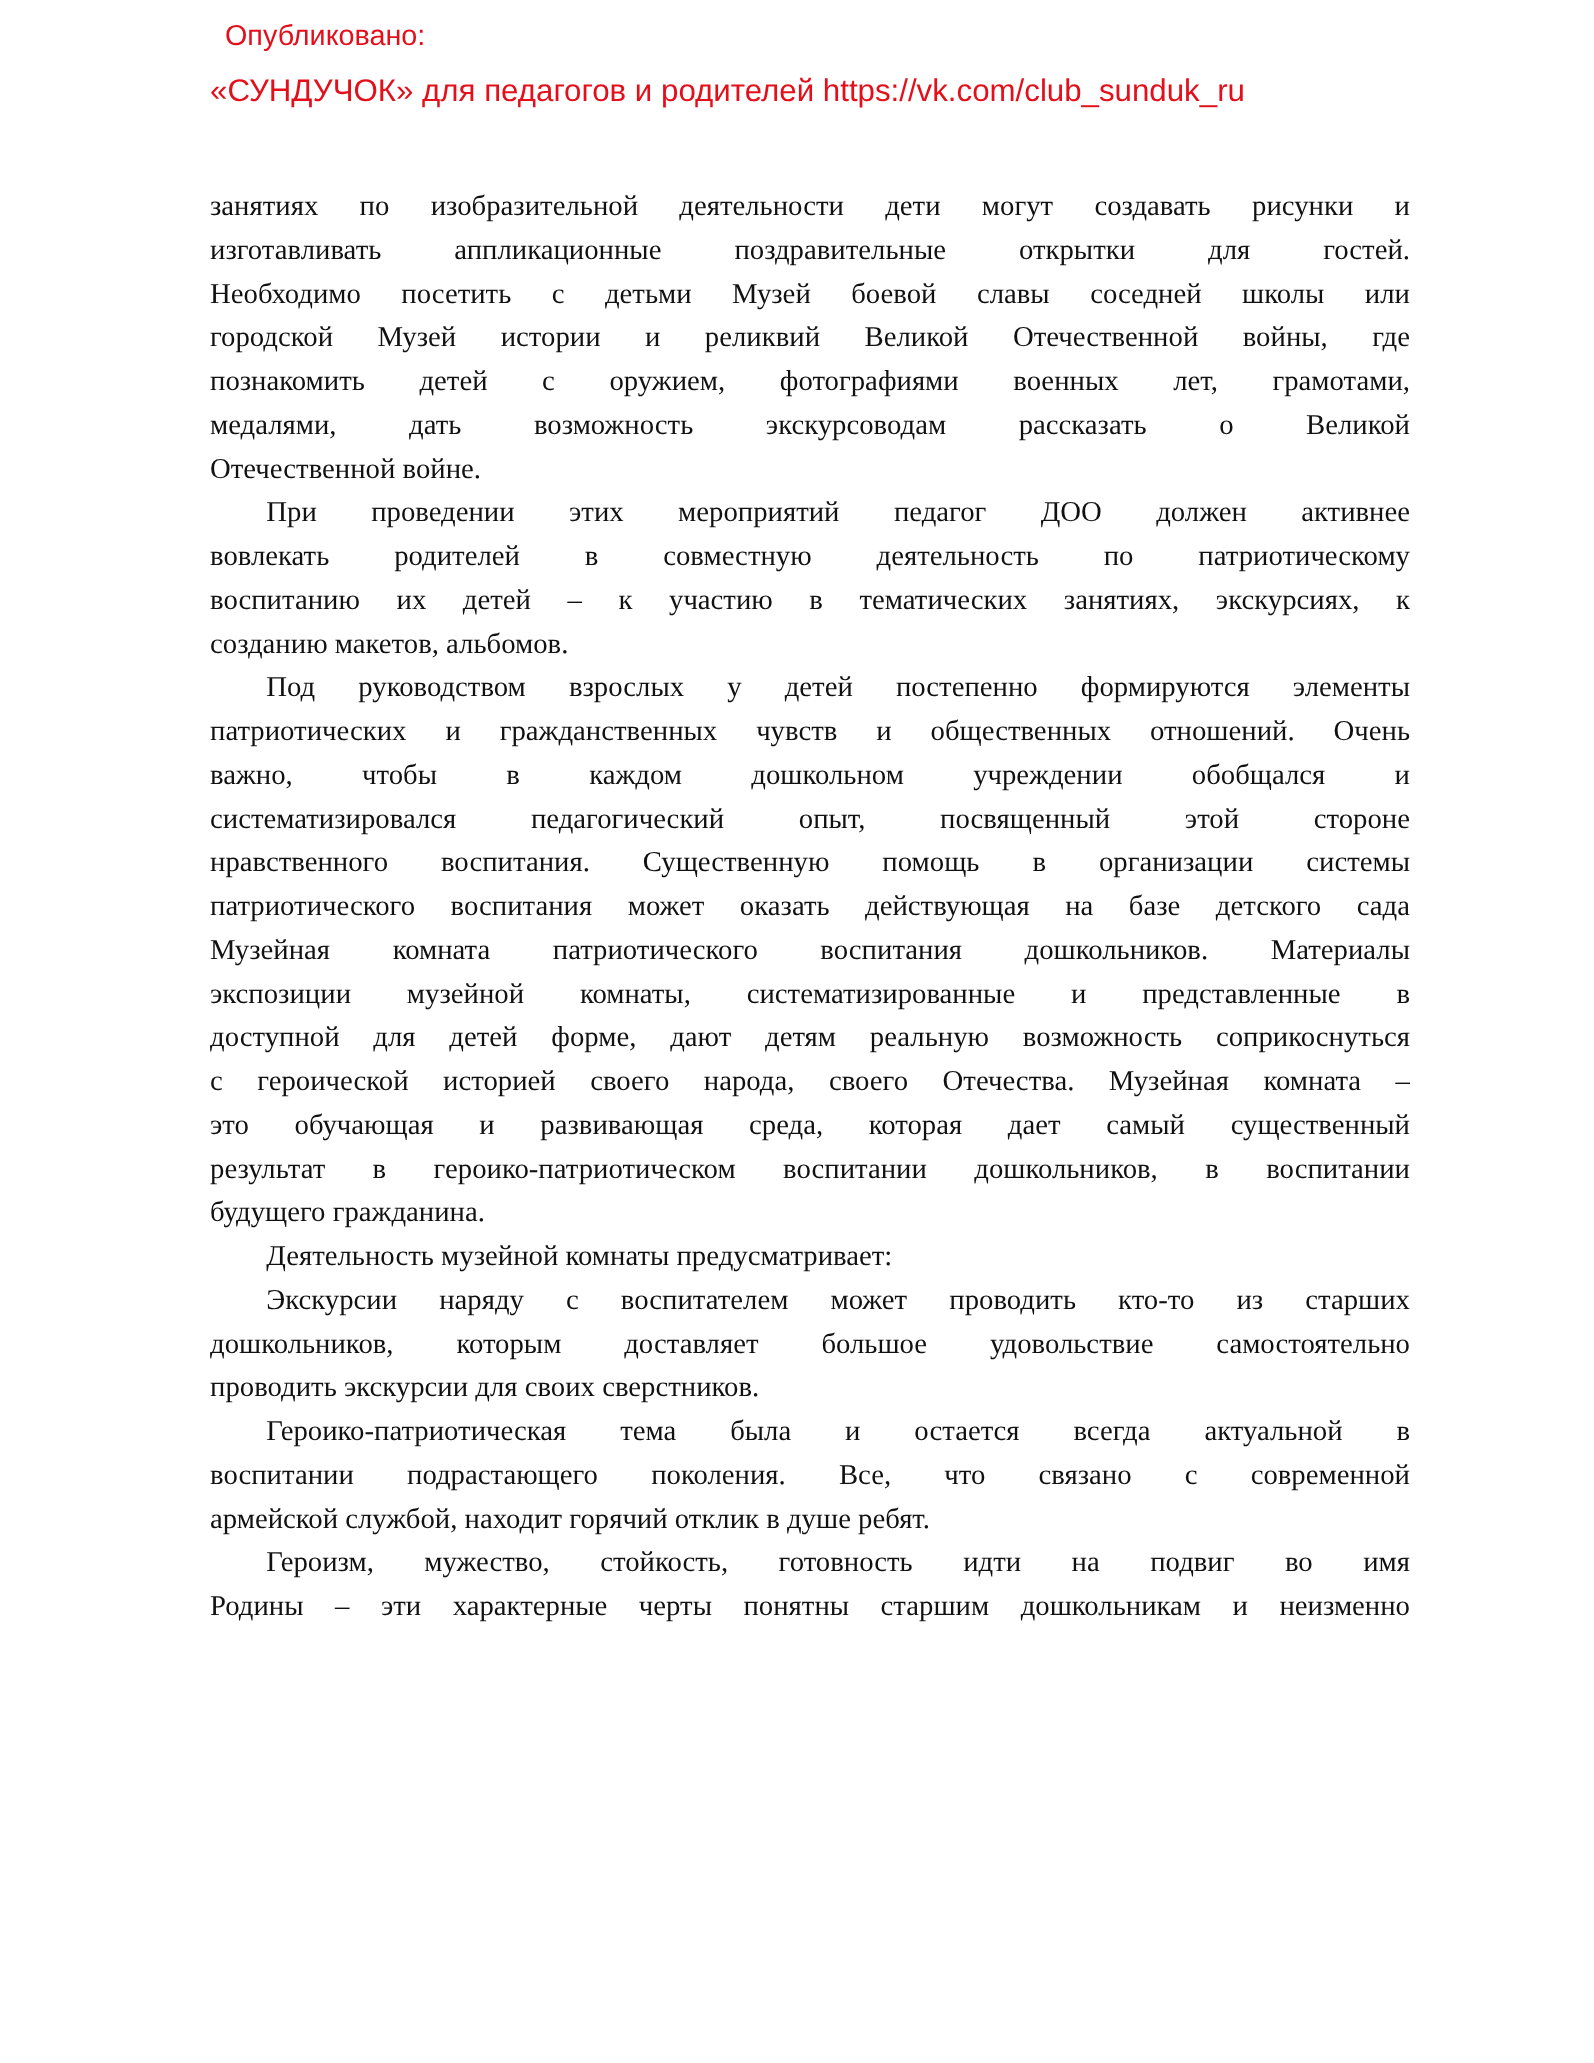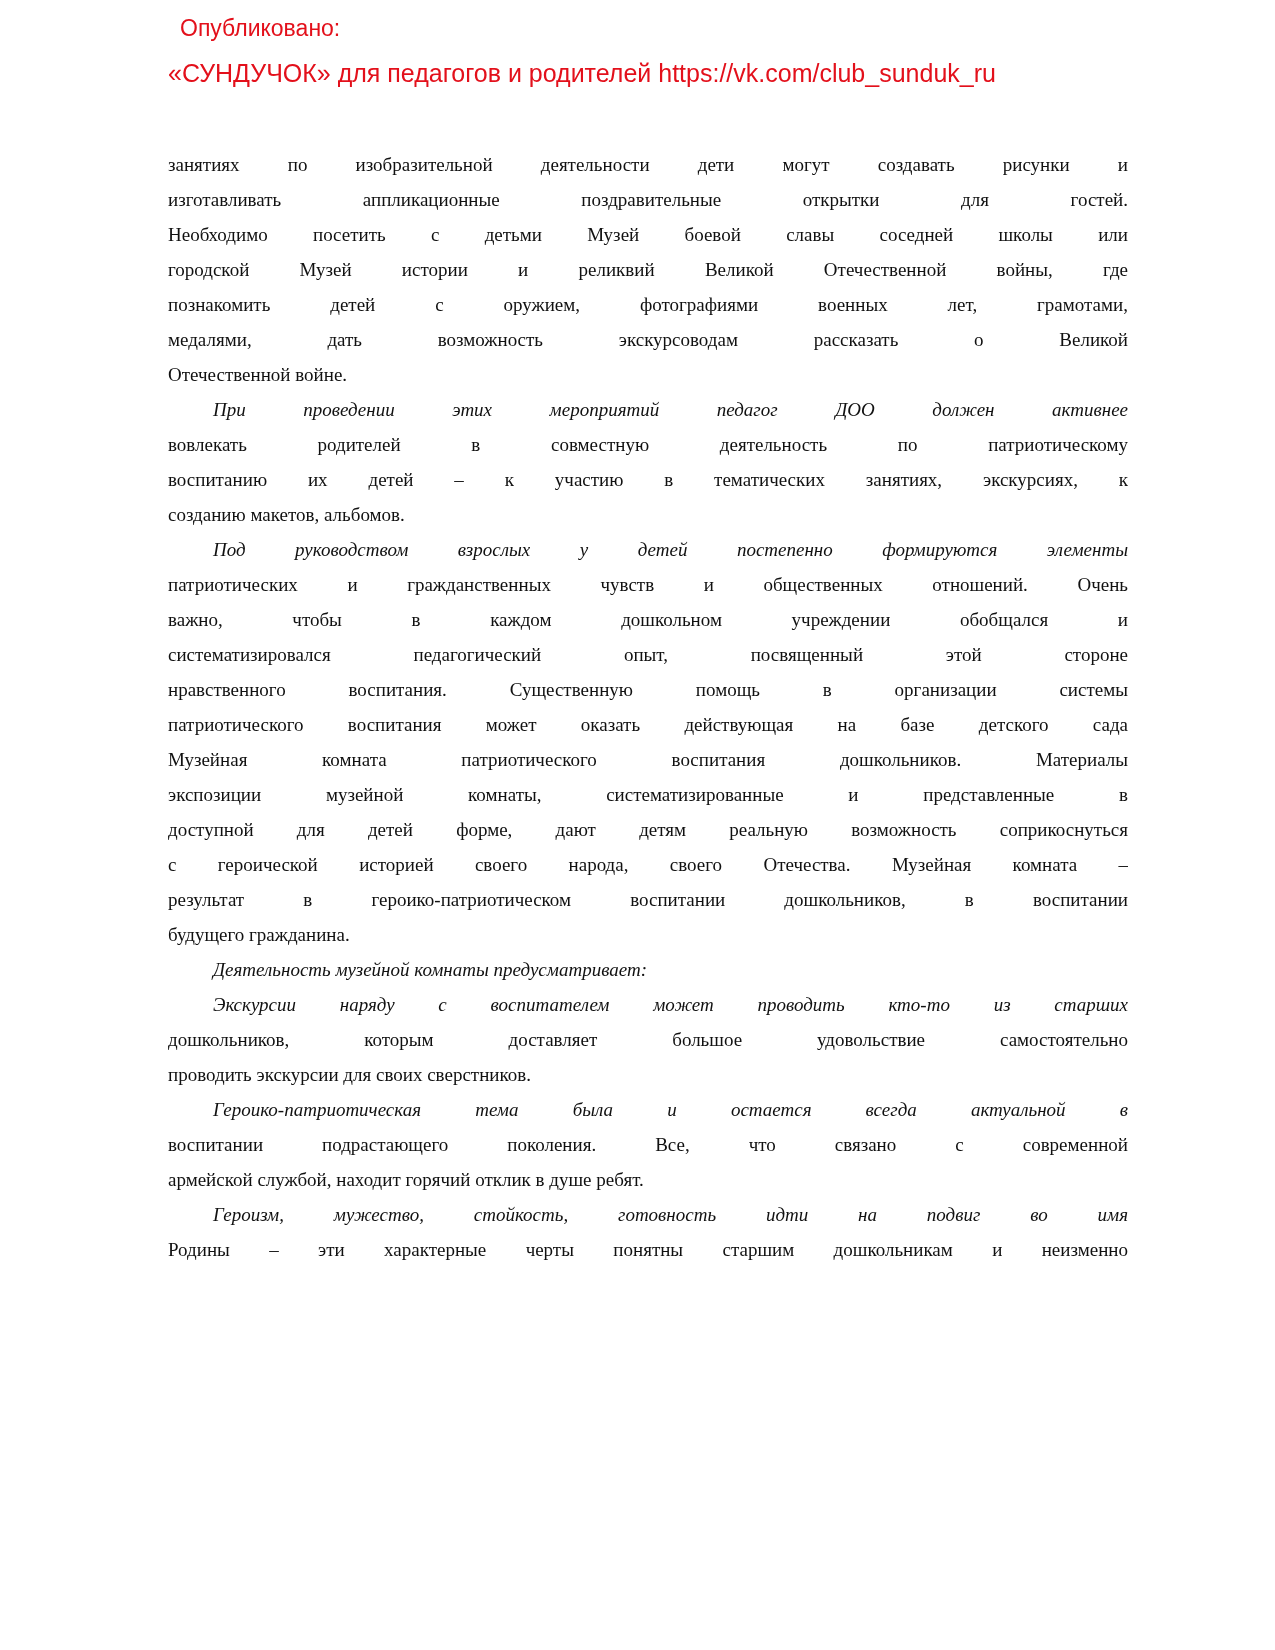--- a/index.html
+++ b/index.html
@@ -36,38 +36,37 @@
       font-size: 25px;
       line-height: 24px;
       white-space: nowrap;
     }
     .page-body {
       position: absolute;
       left: 168px;
       top: 147px;
       width: 960px;
       font-family: "Liberation Serif", "DejaVu Serif", serif;
-      font-size: 19px;
+      font-size: 23px;
       color: #111111;
     }
     .line {
       display: block;
       height: 35px;
       line-height: 35px;
       white-space: nowrap;
       text-align: justify;
       text-align-last: justify;
       overflow: hidden;
     }
     .line.last {
       text-align-last: left;
     }
     .line.indent {
       padding-left: 45px;
-      font-style: italic;
     }
     .line.list {
       padding-left: 45px;
       text-align-last: left;
     }
   </style>
 </head>
 <body>
 
 <div class="header">
@@ -98,20 +97,21 @@
     <span class="line indent">Под руководством взрослых у детей постепенно формируются элементы</span>
     <span class="line">патриотических и гражданственных чувств и общественных отношений. Очень</span>
     <span class="line">важно, чтобы в каждом дошкольном учреждении обобщался и</span>
     <span class="line">систематизировался педагогический опыт, посвященный этой стороне</span>
     <span class="line">нравственного воспитания. Существенную помощь в организации системы</span>
     <span class="line">патриотического воспитания может оказать действующая на базе детского сада</span>
     <span class="line">Музейная комната патриотического воспитания дошкольников. Материалы</span>
     <span class="line">экспозиции музейной комнаты, систематизированные и представленные в</span>
     <span class="line">доступной для детей форме, дают детям реальную возможность соприкоснуться</span>
     <span class="line">с героической историей своего народа, своего Отечества. Музейная комната –</span>
+    <span class="line">это обучающая и развивающая среда, которая дает самый существенный</span>
     <span class="line">результат в героико-патриотическом воспитании дошкольников, в воспитании</span>
     <span class="line last">будущего гражданина.</span>
   </div>
 
   <div>
     <span class="line indent last">Деятельность музейной комнаты предусматривает:</span>
   </div>
 
 
   <div>

